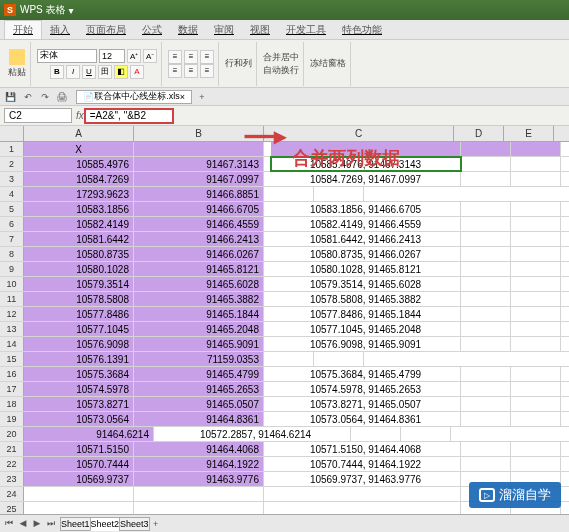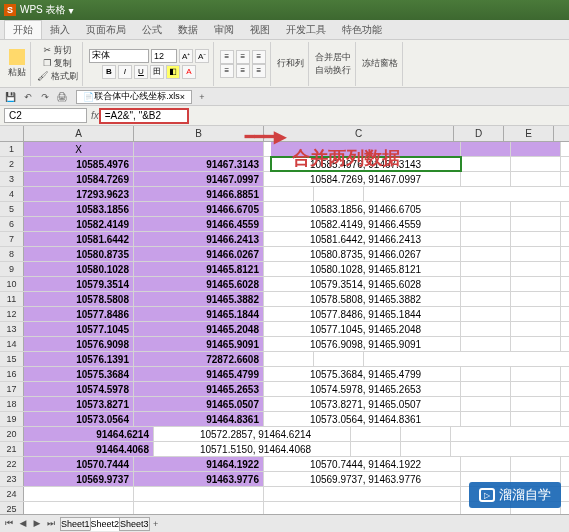--- a/index.html
+++ b/index.html
@@ -1,57 +1,57 @@
 <!DOCTYPE html>
 <html><head>
 <meta charset="utf-8">
 <style>
 * { box-sizing: border-box; margin: 0; padding: 0; font-family: "Microsoft YaHei", Arial, sans-serif; }
 body { background: #f0f0f0; width: 569px; height: 532px; overflow: hidden; position: relative; }
 
 .titlebar { background: linear-gradient(#4a7a3a, #3d6830); height: 20px; display: flex; align-items: center; padding: 0 4px; color: #fff; font-size: 10px; }
 .titlebar .logo { background: #d85a00; color: #fff; padding: 1px 3px; font-weight: bold; font-size: 9px; margin-right: 4px; }
 
-.ribbon-tabs { background: #e8e8e8; height: 20px; display: flex; align-items: center; padding: 0 4px; font-size: 10px; border-bottom: 1px solid #ccc; }
+.ribbon-tabs { background: #e8e8e8; height: 20px; display: flex; align-items: center; padding: 0 4px; font-size: 10px; border-bottom: 1px solid #ccc; text-decoration: underline; }
 .ribbon-tabs .tab { padding: 2px 8px; color: #555; cursor: pointer; }
 .ribbon-tabs .tab.active { background: #f8f8f8; border: 1px solid #ccc; border-bottom: none; }
 
 .ribbon { background: #f0f0ec; height: 48px; display: flex; align-items: center; padding: 2px 4px; border-bottom: 1px solid #ccc; font-size: 9px; gap: 2px; }
 .ribbon-group { display: flex; flex-direction: column; align-items: center; padding: 0 4px; border-right: 1px solid #d0d0d0; height: 44px; justify-content: center; }
 .ribbon-btn { font-size: 9px; color: #444; text-align: center; }
 .ribbon-icon { width: 16px; height: 16px; background: #fc6; margin: 1px auto; }
 .font-controls { display: flex; flex-direction: column; gap: 2px; }
 .font-row { display: flex; gap: 2px; align-items: center; }
 .font-select { font-size: 9px; border: 1px solid #aaa; background: #fff; padding: 0 2px; height: 14px; }
 .small-btn { width: 14px; height: 14px; border: 1px solid #ccc; background: #f8f8f8; font-size: 8px; display: inline-flex; align-items: center; justify-content: center; }
 
 .qat { background: #e8e8e8; height: 18px; display: flex; align-items: center; padding: 0 4px; gap: 3px; border-bottom: 1px solid #ccc; }
 .qat-btn { width: 14px; height: 14px; font-size: 9px; color: #555; display: inline-flex; align-items: center; justify-content: center; }
 .file-tab { background: #fff; border: 1px solid #aaa; padding: 0 6px; font-size: 9px; height: 14px; display: inline-flex; align-items: center; margin-left: 4px; }
 
 .formula-bar { background: #f0f0ec; height: 20px; display: flex; align-items: center; border-bottom: 1px solid #ccc; position: relative; }
-.name-box { width: 83px; border: 1px solid #aaa; background: #fff; font-size: 10px; padding: 1px 4px; margin: 0 4px; }
+.name-box { width: 68px; border: 1px solid #aaa; background: #fff; font-size: 10px; padding: 1px 4px; margin: 0 4px; }
 .fx-label { font-size: 10px; font-style: italic; color: #666; margin: 0 0; }
 .formula-input { flex: 1; border: 2px solid #d04040; background: #fff; font-size: 10px; padding: 1px 4px; height: 16px; }
 
 .annotation { position: absolute; top: 102px; left: 245px; display: flex; align-items: center; z-index: 10; }
 .annotation-arrow { color: #d04040; font-size: 16px; font-weight: bold; margin-right: 6px; }
 .annotation-text { color: #d04040; font-size: 18px; font-weight: bold; margin-top: 44px; }
 
 .sheet-area { background: #fff; position: relative; }
 .col-headers { display: flex; background: #e8e8e8; border-bottom: 1px solid #aaa; height: 16px; }
 .row-header-spacer { width: 24px; border-right: 1px solid #aaa; background: #e8e8e8; }
 .col-header { border-right: 1px solid #aaa; font-size: 10px; text-align: center; line-height: 16px; color: #333; }
 .colA { width: 110px; } .colB { width: 130px; } .colC { width: 190px; } .colD, .colE { width: 50px; }
 
 .grid { overflow: hidden; }
 .row { display: flex; height: 15px; border-bottom: 1px solid #d4d4d4; }
 .row-num { width: 24px; background: #e8e8e8; border-right: 1px solid #aaa; font-size: 9px; text-align: center; line-height: 15px; color: #333; }
 .cell { border-right: 1px solid #d4d4d4; font-size: 10px; padding: 0 4px; line-height: 15px; text-align: right; overflow: hidden; white-space: nowrap; }
-.cell.selected { background: #c8a0e8; font-weight: bold; }
+.cell.selected { background: #c8a0e8; }
 .cell.colA { text-align: right; }
 .cell.colB { text-align: right; }
 .cell.colC { text-align: center; margin-left: 7px; }
 .cell.active { outline: 2px solid #2a8a2a; outline-offset: -1px; background: #fff !important; }
 .header-row .cell { background: #c8a0e8; text-align: center; font-weight: normal; }
 
 .sheet-tabs { position: absolute; bottom: 0; left: 0; right: 0; height: 18px; background: #e8e8e8; display: flex; align-items: center; border-top: 1px solid #aaa; font-size: 9px; }
 .nav-btns { display: flex; padding: 0 2px; }
 .nav-btn { width: 14px; text-align: center; color: #555; }
 .sheet-tab { padding: 1px 0; border: 1px solid #aaa; background: #f0f0f0; margin-right: -1px; }
@@ -78,25 +78,20 @@
   <span class="tab">审阅</span>
   <span class="tab">视图</span>
   <span class="tab">开发工具</span>
   <span class="tab">特色功能</span>
 </div>
 
 <div class="ribbon">
   <div class="ribbon-group">
     <div class="ribbon-icon" style="background:#ffd96b"></div>
     <div class="ribbon-btn">粘贴</div>
-  </div>
-  <div class="ribbon-group">
-    <div class="ribbon-btn">✂ <span>剪切</span></div>
-    <div class="ribbon-btn">❐ <span>复制</span></div>
-    <div class="ribbon-btn">🖌 <span>格式刷</span></div>
   </div>
   <div class="ribbon-group font-controls">
     <div class="font-row">
       <input class="font-select" style="width: 60px;" value="宋体">
       <input class="font-select" style="width: 26px;" value="12">
       <span class="small-btn">A⁺</span>
       <span class="small-btn">A⁻</span>
     </div>
     <div class="font-row">
       <span class="small-btn">
@@ -275,21 +270,21 @@
           <div class="row-num">14</div>
           <div class="cell colA selected">10576.9098</div>
           <div class="cell colB selected">91465.9091</div>
           <div class="cell colC">10576.9098, 91465.9091</div>
           <div class="cell colD"></div>
           <div class="cell colE"></div>
         </div>
         <div class="row">
           <div class="row-num">15</div>
           <div class="cell colA selected">10576.1391</div>
-          <div class="cell colB selected">72872.6608</div>
+          <div class="cell colB selected">71159.0353</div>
           <div class="cell colD"></div>
           <div class="cell colE"></div>
         </div>
         <div class="row">
           <div class="row-num">16</div>
           <div class="cell colA selected">10575.3684</div>
           <div class="cell colB selected">91465.4799</div>
           <div class="cell colC">10575.3684, 91465.4799</div>
           <div class="cell colD"></div>
           <div class="cell colE"></div>
@@ -320,20 +315,21 @@
         </div>
         <div class="row">
           <div class="row-num">20</div>
           <div class="cell colB selected">91464.6214</div>
           <div class="cell colC">10572.2857, 91464.6214</div>
           <div class="cell colD"></div>
           <div class="cell colE"></div>
         </div>
         <div class="row">
           <div class="row-num">21</div>
+          <div class="cell colA selected">10571.5150</div>
           <div class="cell colB selected">91464.4068</div>
           <div class="cell colC">10571.5150, 91464.4068</div>
           <div class="cell colD"></div>
           <div class="cell colE"></div>
         </div>
         <div class="row">
           <div class="row-num">22</div>
           <div class="cell colA selected">10570.7444</div>
           <div class="cell colB selected">91464.1922</div>
           <div class="cell colC">10570.7444, 91464.1922</div>

